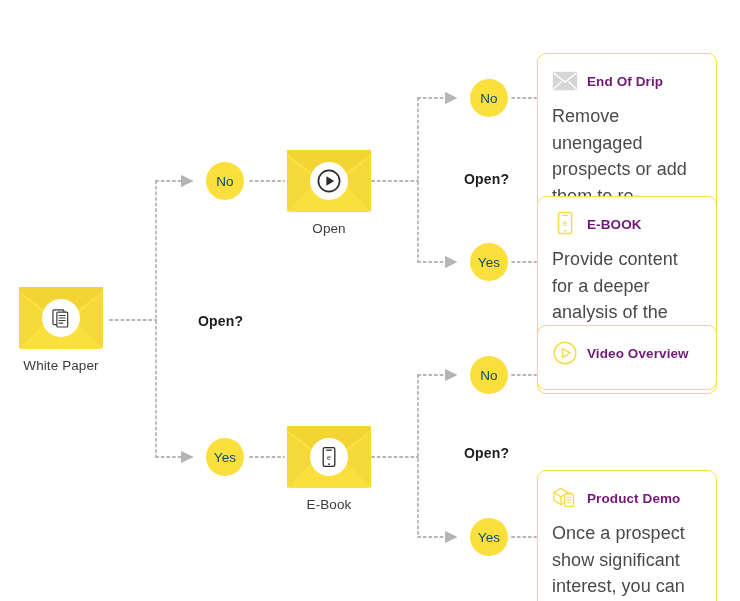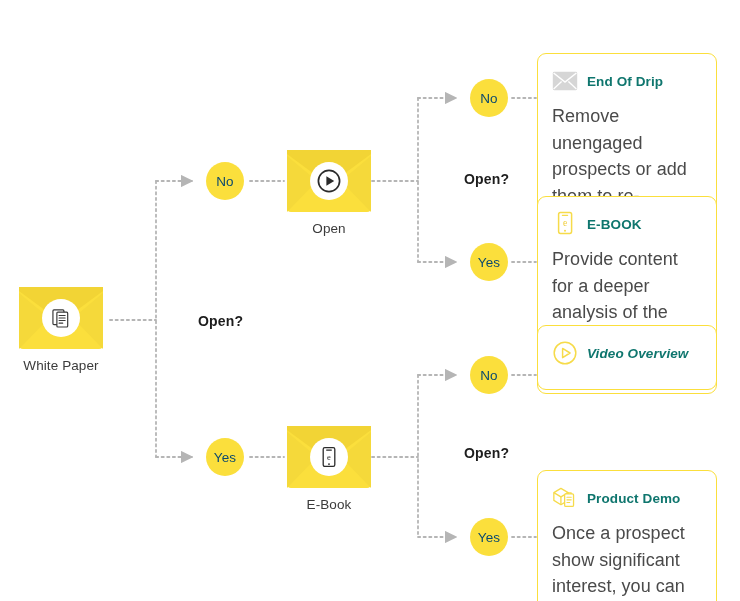--- a/index.html
+++ b/index.html
@@ -105,21 +105,21 @@
     width: 26px;
     height: 26px;
     flex: 0 0 26px;
     display: flex;
     align-items: center;
     justify-content: center;
   }
   .card-title {
     font-size: 13.5px;
     font-weight: bold;
-    color: #0f766e;
+    color: #701a75;
     letter-spacing: .1px;
     white-space: nowrap;
   }
   .card-body {
     font-size: 18px;
     line-height: 1.48;
     color: #4a4a4a;
     letter-spacing: .05px;
   }
 </style>
@@ -281,21 +281,21 @@
           <line x1="8.4" y1="4.3" x2="13.6" y2="4.3" stroke="#F6DB4A" stroke-width="1.3" stroke-linecap="round"></line>
           <circle cx="11" cy="19.8" r="1" fill="#F6DB4A"></circle>
           <text x="11" y="15.4" font-family="Liberation Serif, serif" font-size="9.4" fill="#F0CE3A" text-anchor="middle">e</text>
         </svg>
       </div>
       <div class="card-title">E-BOOK</div>
     </div>
     <div class="card-body">Provide content for a deeper analysis of the product and its benefits.</div>
   </div>
 
-  <div class="card" style="left:537px; top:325px;font-style:italic;">
+  <div class="card" style="left:537px; top:325px;">
     <div class="card-head">
       <div class="card-icon">
         <svg width="26" height="26" viewBox="0 0 26 26" xmlns="http://www.w3.org/2000/svg">
           <circle cx="13" cy="13" r="10.8" fill="none" stroke="#F6DB4A" stroke-width="1.5"></circle>
           <path d="M10.6 8.4 L18 13 L10.6 17.6 Z" fill="none" stroke="#F6DB4A" stroke-width="1.5" stroke-linejoin="round"></path>
         </svg>
       </div>
       <div class="card-title">Video Overview</div>
     </div>
   </div>

